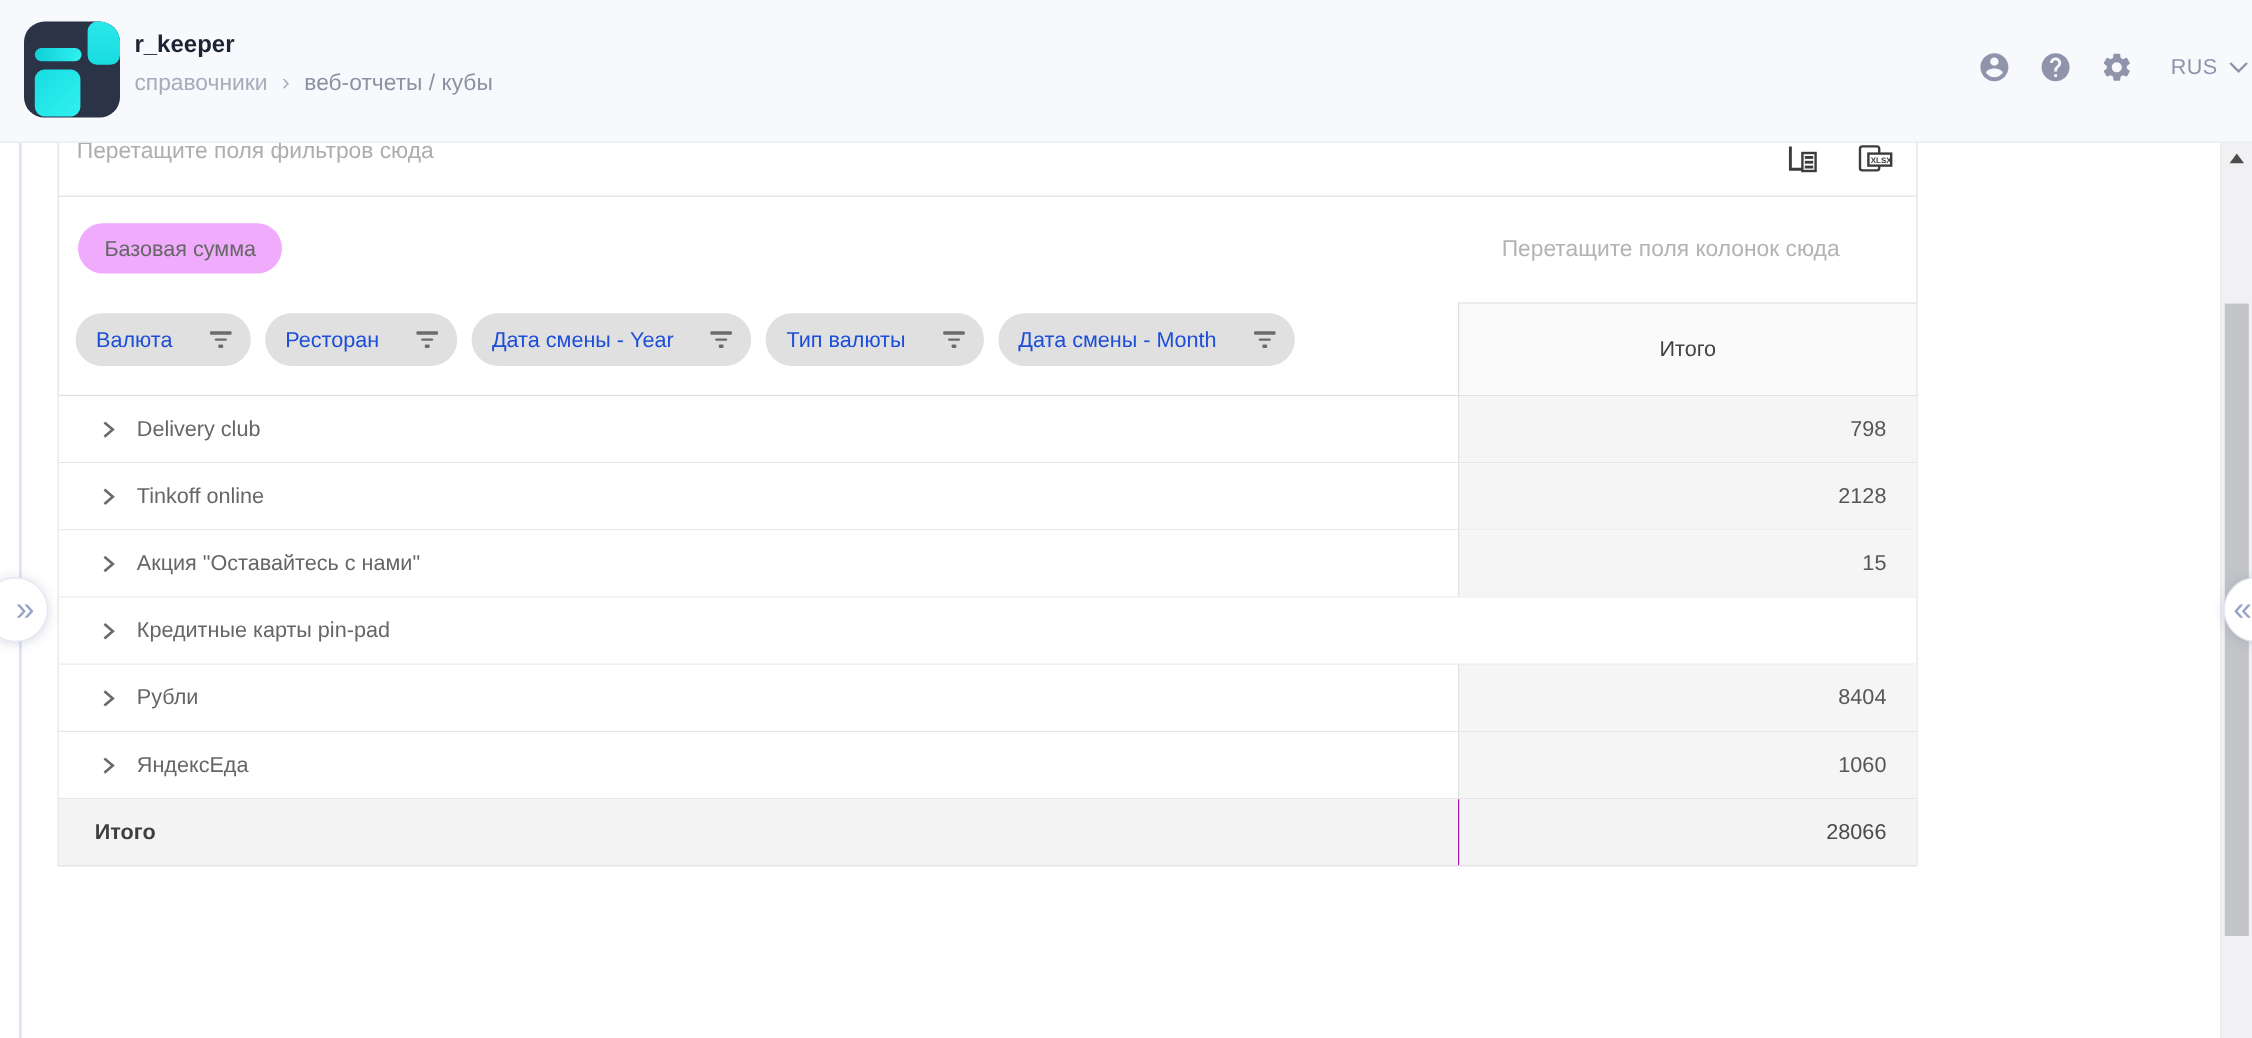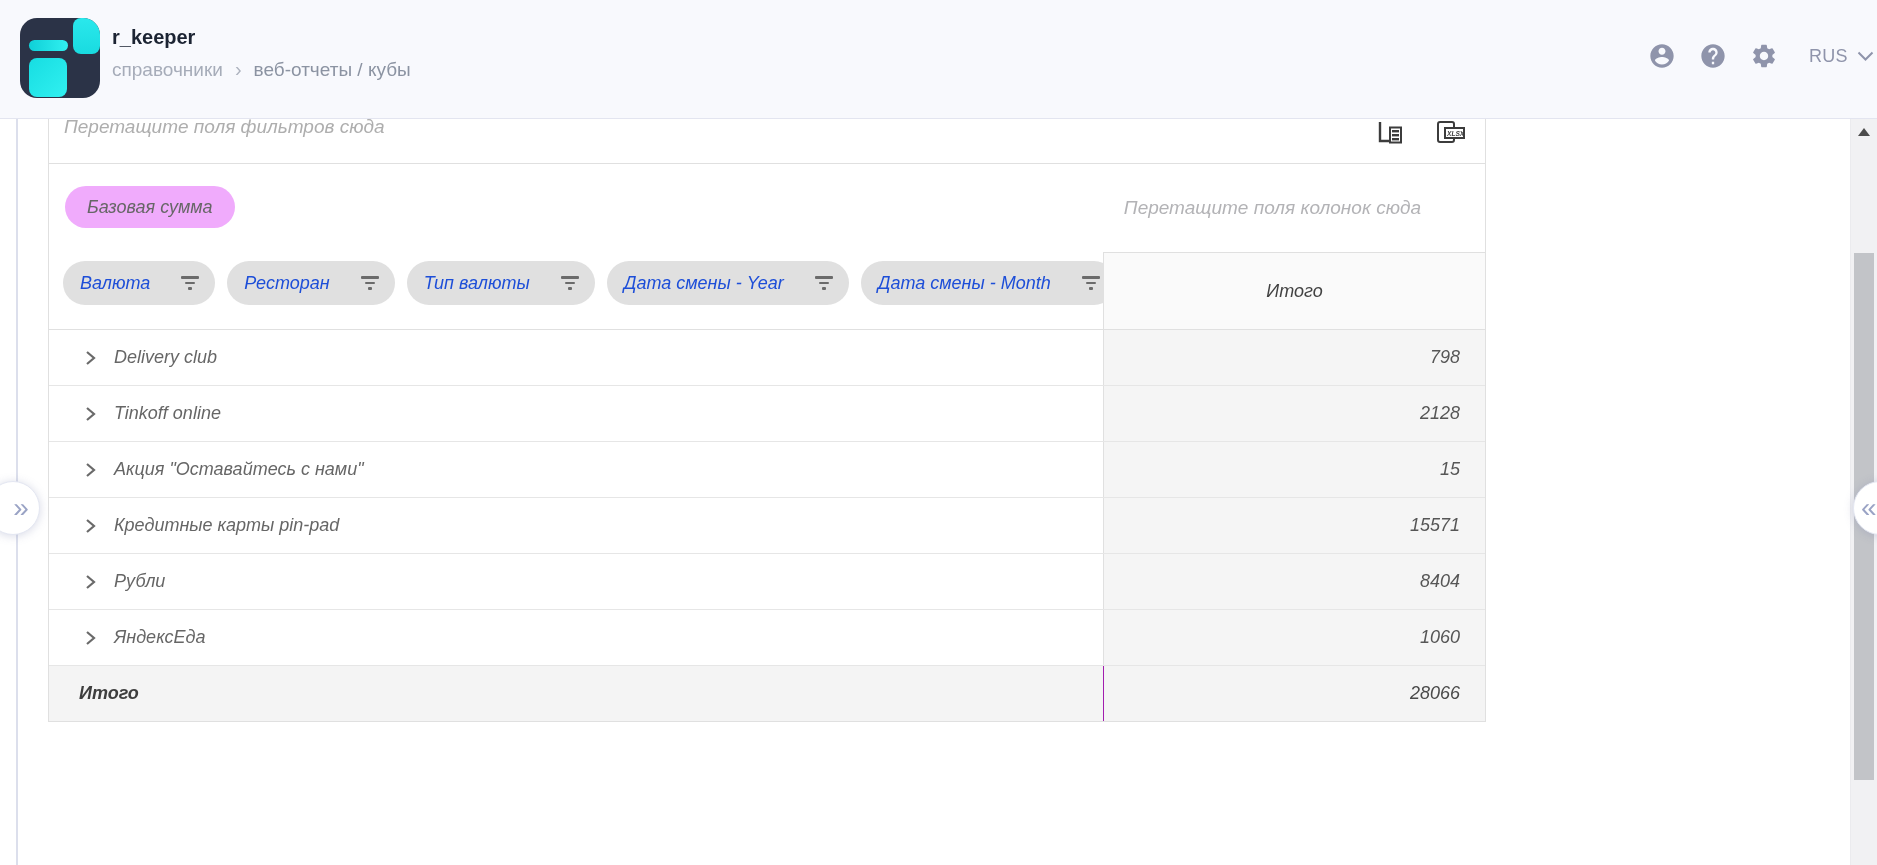--- a/index.html
+++ b/index.html
@@ -28,22 +28,22 @@
   .hicons { position:absolute; left:1648px; top:42px; display:flex; align-items:center; gap:23px; }
   .hicon { width:28px; height:28px; display:flex; align-items:center; justify-content:center; cursor:pointer; }
   .lang { display:flex; align-items:center; gap:9px; margin-left:8px; cursor:pointer; }
   .lang-label { font-size:18px; color:#8f94ab; letter-spacing:.3px; }
 
   
   .content { position:absolute; left:0; top:119px; width:1877px; height:746px; background:#fff; }
   .left-line { position:absolute; left:16px; top:0; bottom:0; width:2px; background:#dcdfec; }
 
   
-  .pivot { position:absolute; left:48px; top:0; width:1438px;
-           border-left:1px solid #e0e0e0; border-right:1px solid #e0e0e0; background:#fff;font-style:italic; }
+  .pivot { position:absolute; left:48px; top:0; width:1550px;
+           border-left:1px solid #e0e0e0; border-right:1px solid #e0e0e0; background:#fff; }
   .filter-area { position:relative; height:45px; border-bottom:1px solid #e0e0e0; overflow:hidden; }
   .ph { position:absolute; left:15px; top:-5px; font-size:19px; line-height:26px; color:#aeaeae; }
   .fc-icon  { position:absolute; right:80px; top:2px; width:28px; height:24px; cursor:pointer; }
   .xls-icon { position:absolute; right:19px; top:1px; width:30px; height:24px; cursor:pointer; }
 
   .band2 { position:relative; height:88px; }
   .data-chip { position:absolute; left:16px; top:22px; height:42px; display:inline-flex; align-items:center;
                padding:0 22px; background:#f0abfc; border-radius:21px; font-size:18px; color:#666; cursor:pointer; }
   .col-ph { position:absolute; right:64px; top:0; height:88px; display:flex; align-items:center;
             font-size:19px; color:#b3b3b6; }
@@ -178,29 +178,29 @@
           </div>
             <div class="chip">
             <span class="chip-label">Ресторан</span>
             <span class="filter-icon">
                 <i></i>
                 <i></i>
                 <i></i>
               </span>
           </div>
             <div class="chip">
+            <span class="chip-label">Дата смены - Year</span>
+            <span class="filter-icon">
+                <i></i>
+                <i></i>
+                <i></i>
+              </span>
+          </div>
+            <div class="chip">
             <span class="chip-label">Тип валюты</span>
-            <span class="filter-icon">
-                <i></i>
-                <i></i>
-                <i></i>
-              </span>
-          </div>
-            <div class="chip">
-            <span class="chip-label">Дата смены - Year</span>
             <span class="filter-icon">
                 <i></i>
                 <i></i>
                 <i></i>
               </span>
           </div>
             <div class="chip">
             <span class="chip-label">Дата смены - Month</span>
             <span class="filter-icon">
                 <i></i>
@@ -249,21 +249,20 @@
         </div>
           <div class="trow">
           <div class="cell-label">
             <span class="chev">
               <svg width="18" height="18" viewBox="0 0 18 18">
                   <polyline points="6,3 13,9 6,15" fill="none" stroke="#6a6a6a" stroke-width="2.2"></polyline>
                 </svg>
             </span>
             <span class="row-label">Кредитные карты pin-pad</span>
           </div>
-          <div class="cell-value">15571</div>
         </div>
           <div class="trow">
           <div class="cell-label">
             <span class="chev">
               <svg width="18" height="18" viewBox="0 0 18 18">
                   <polyline points="6,3 13,9 6,15" fill="none" stroke="#6a6a6a" stroke-width="2.2"></polyline>
                 </svg>
             </span>
             <span class="row-label">Рубли</span>
           </div>

